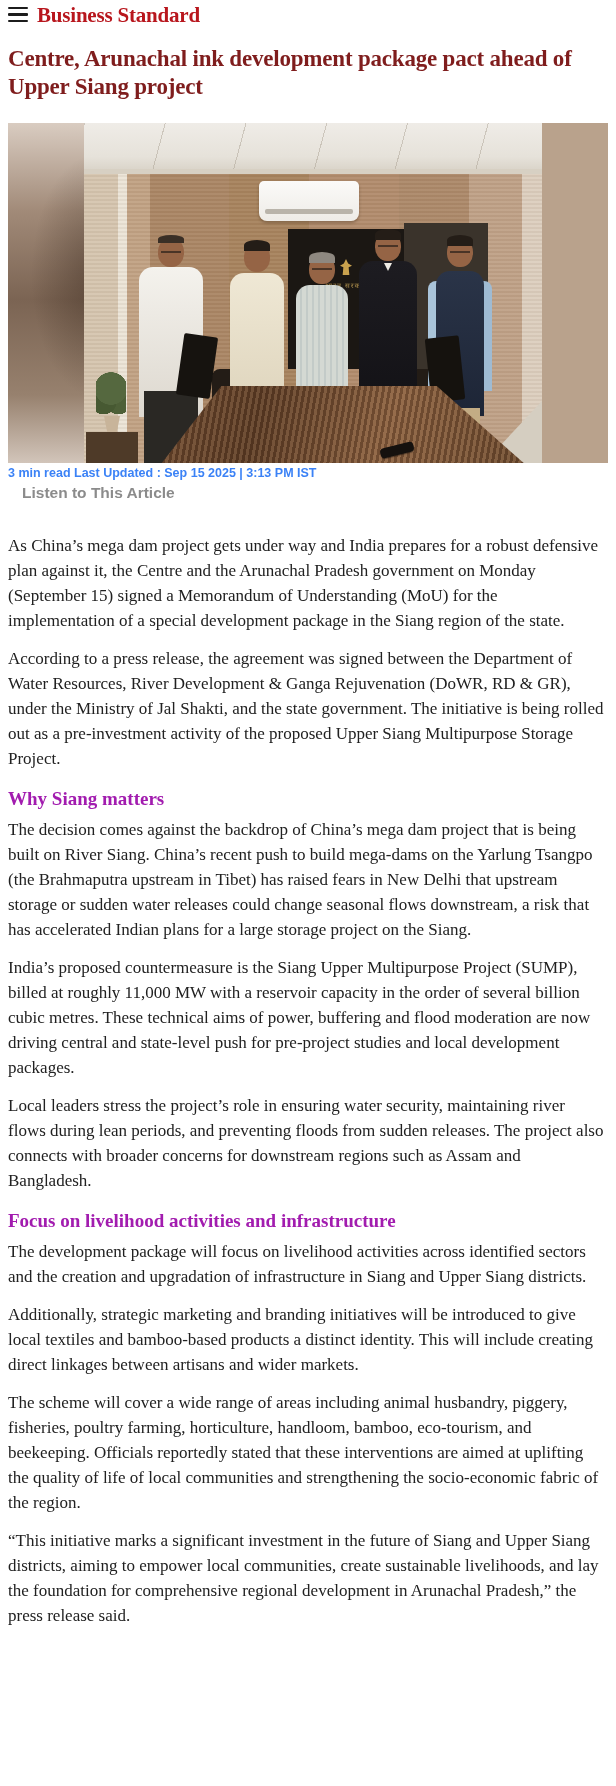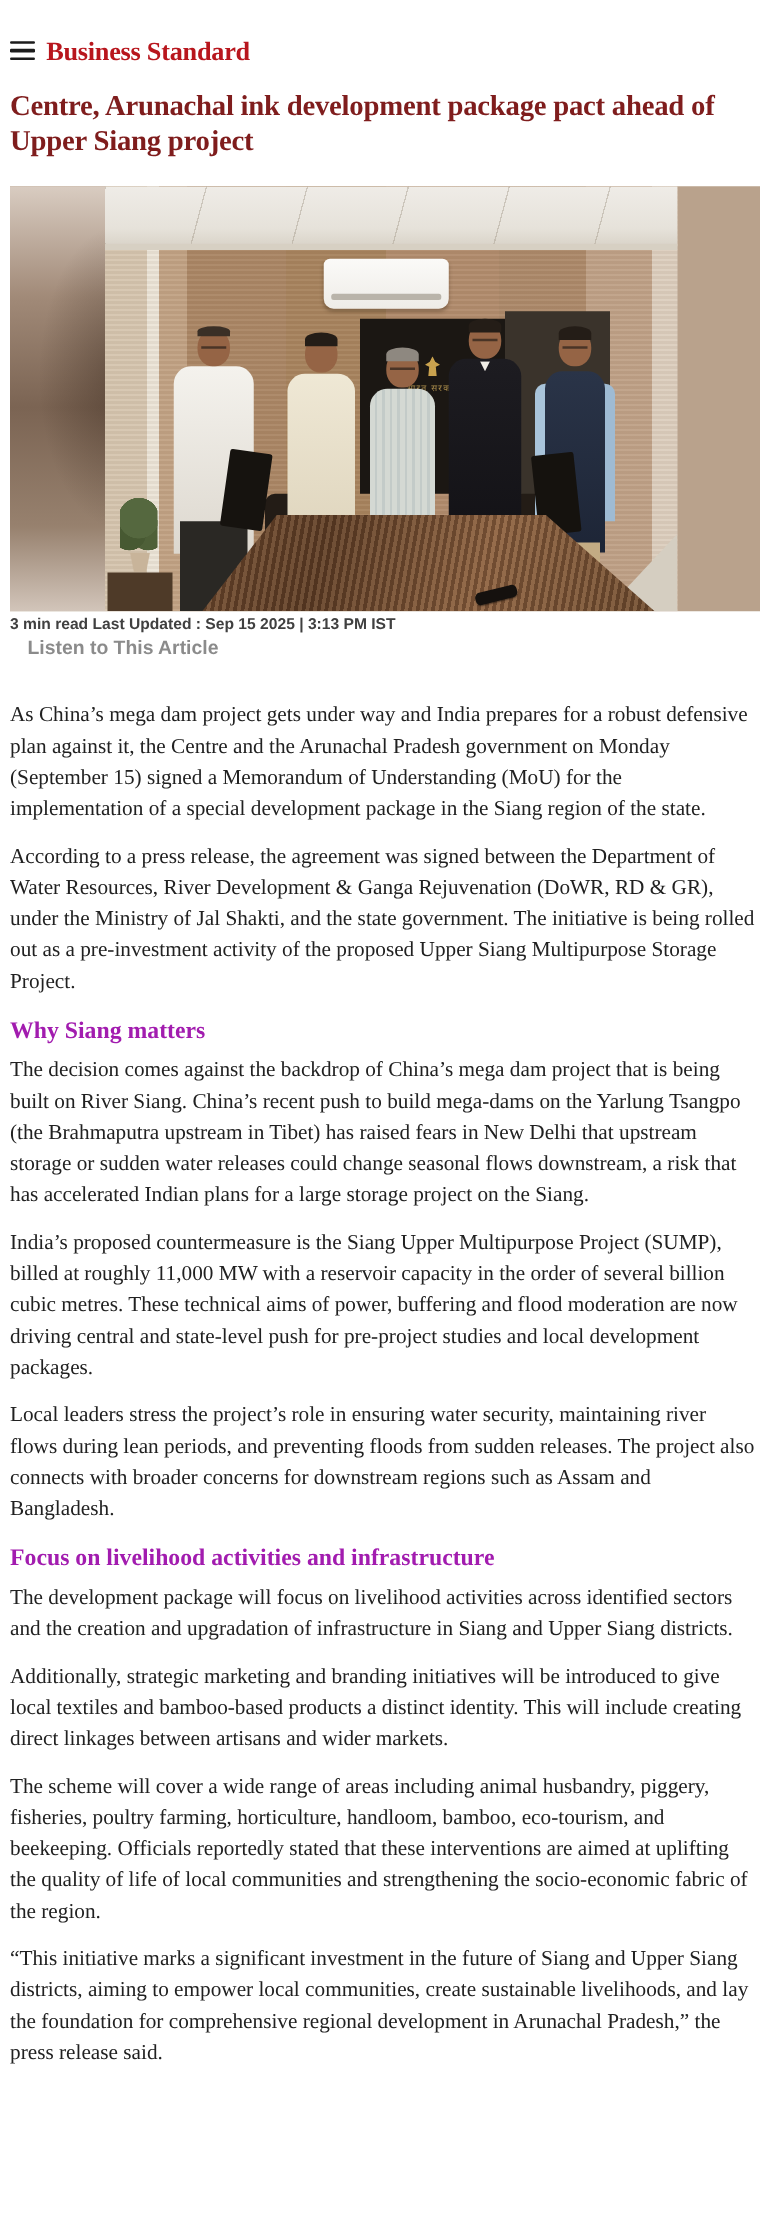--- a/index.html
+++ b/index.html
@@ -1,20 +1,20 @@
 <!DOCTYPE html>
 <html><head>
 <meta charset="utf-8">
 <style>
   * { box-sizing: border-box; }
   html, body { margin: 0; padding: 0; background: #ffffff; }
   body { width: 616px; font-family: "Liberation Sans", sans-serif; }
 
   
-  .site-header { display: flex; align-items: center; gap: 9px; padding: 29px 8px 2px 8px; }
+  .site-header { display: flex; align-items: center; gap: 9px; padding: 3px 8px 2px 8px; }
   .menu-btn { background: none; border: none; padding: 0; cursor: pointer; width: 20px; height: 16px;
               display: flex; flex-direction: column; justify-content: space-between; }
   .menu-btn i { display: block; height: 2.4px; background: #1c1c1c; border-radius: 1px; }
   .brand { font-family: "Liberation Serif", serif; font-weight: bold; font-size: 21px;
            letter-spacing: -0.2px; line-height: 1; padding-top: 2px; }
 
   
   h1.headline { margin: 17px 8px 0 8px; font-family: "Liberation Serif", serif;
                 font-weight: bold; font-size: 23px; line-height: 28px; letter-spacing: -0.2px;
                 color: #7f1d1d; }
@@ -75,21 +75,21 @@
   
   .table { left: 0; top: 263px; width: 458px; height: 77px;
            clip-path: polygon(30% 0, 77% 0, 96% 100%, 17% 100%);
            background:
              repeating-linear-gradient(100deg, rgba(40,20,8,.25) 0 3px, rgba(255,220,180,.10) 3px 6px),
              linear-gradient(105deg, #7d5639, #5e3e27 38%, #8a6040 66%, #6b4a2f); }
   .phone { left: 296px; top: 322px; width: 34px; height: 10px; background: #15110e; border-radius: 4px;
            transform: rotate(-14deg); box-shadow: 0 1px 1px rgba(0,0,0,.4); }
 
   
-  .meta { margin: 3px 8px 0 8px; font-size: 12.5px; line-height: 15px; font-weight: bold; color: #404040; }
+  .meta { margin: 3px 8px 0 8px; font-size: 12.5px; line-height: 15px; font-weight: bold; color: #3b82f6; }
   .listen { margin: 2px 8px 0 22px; font-size: 15.5px; line-height: 19px; font-weight: bold;
             color: #8b8b8b; cursor: pointer; }
 
   
   article.body { margin: 31px 8px 0 8px; font-family: "Liberation Serif", serif;
                  font-size: 17px; line-height: 25px; color: #212121; padding-bottom: 12px; }
   article.body p { margin: 0 4px 13px 0; }
   article.body h2 { font-size: 19px; line-height: 24px; margin: 16px 0 6px 0; color: #a21caf;
                     font-family: "Liberation Serif", serif; }
 </style>

